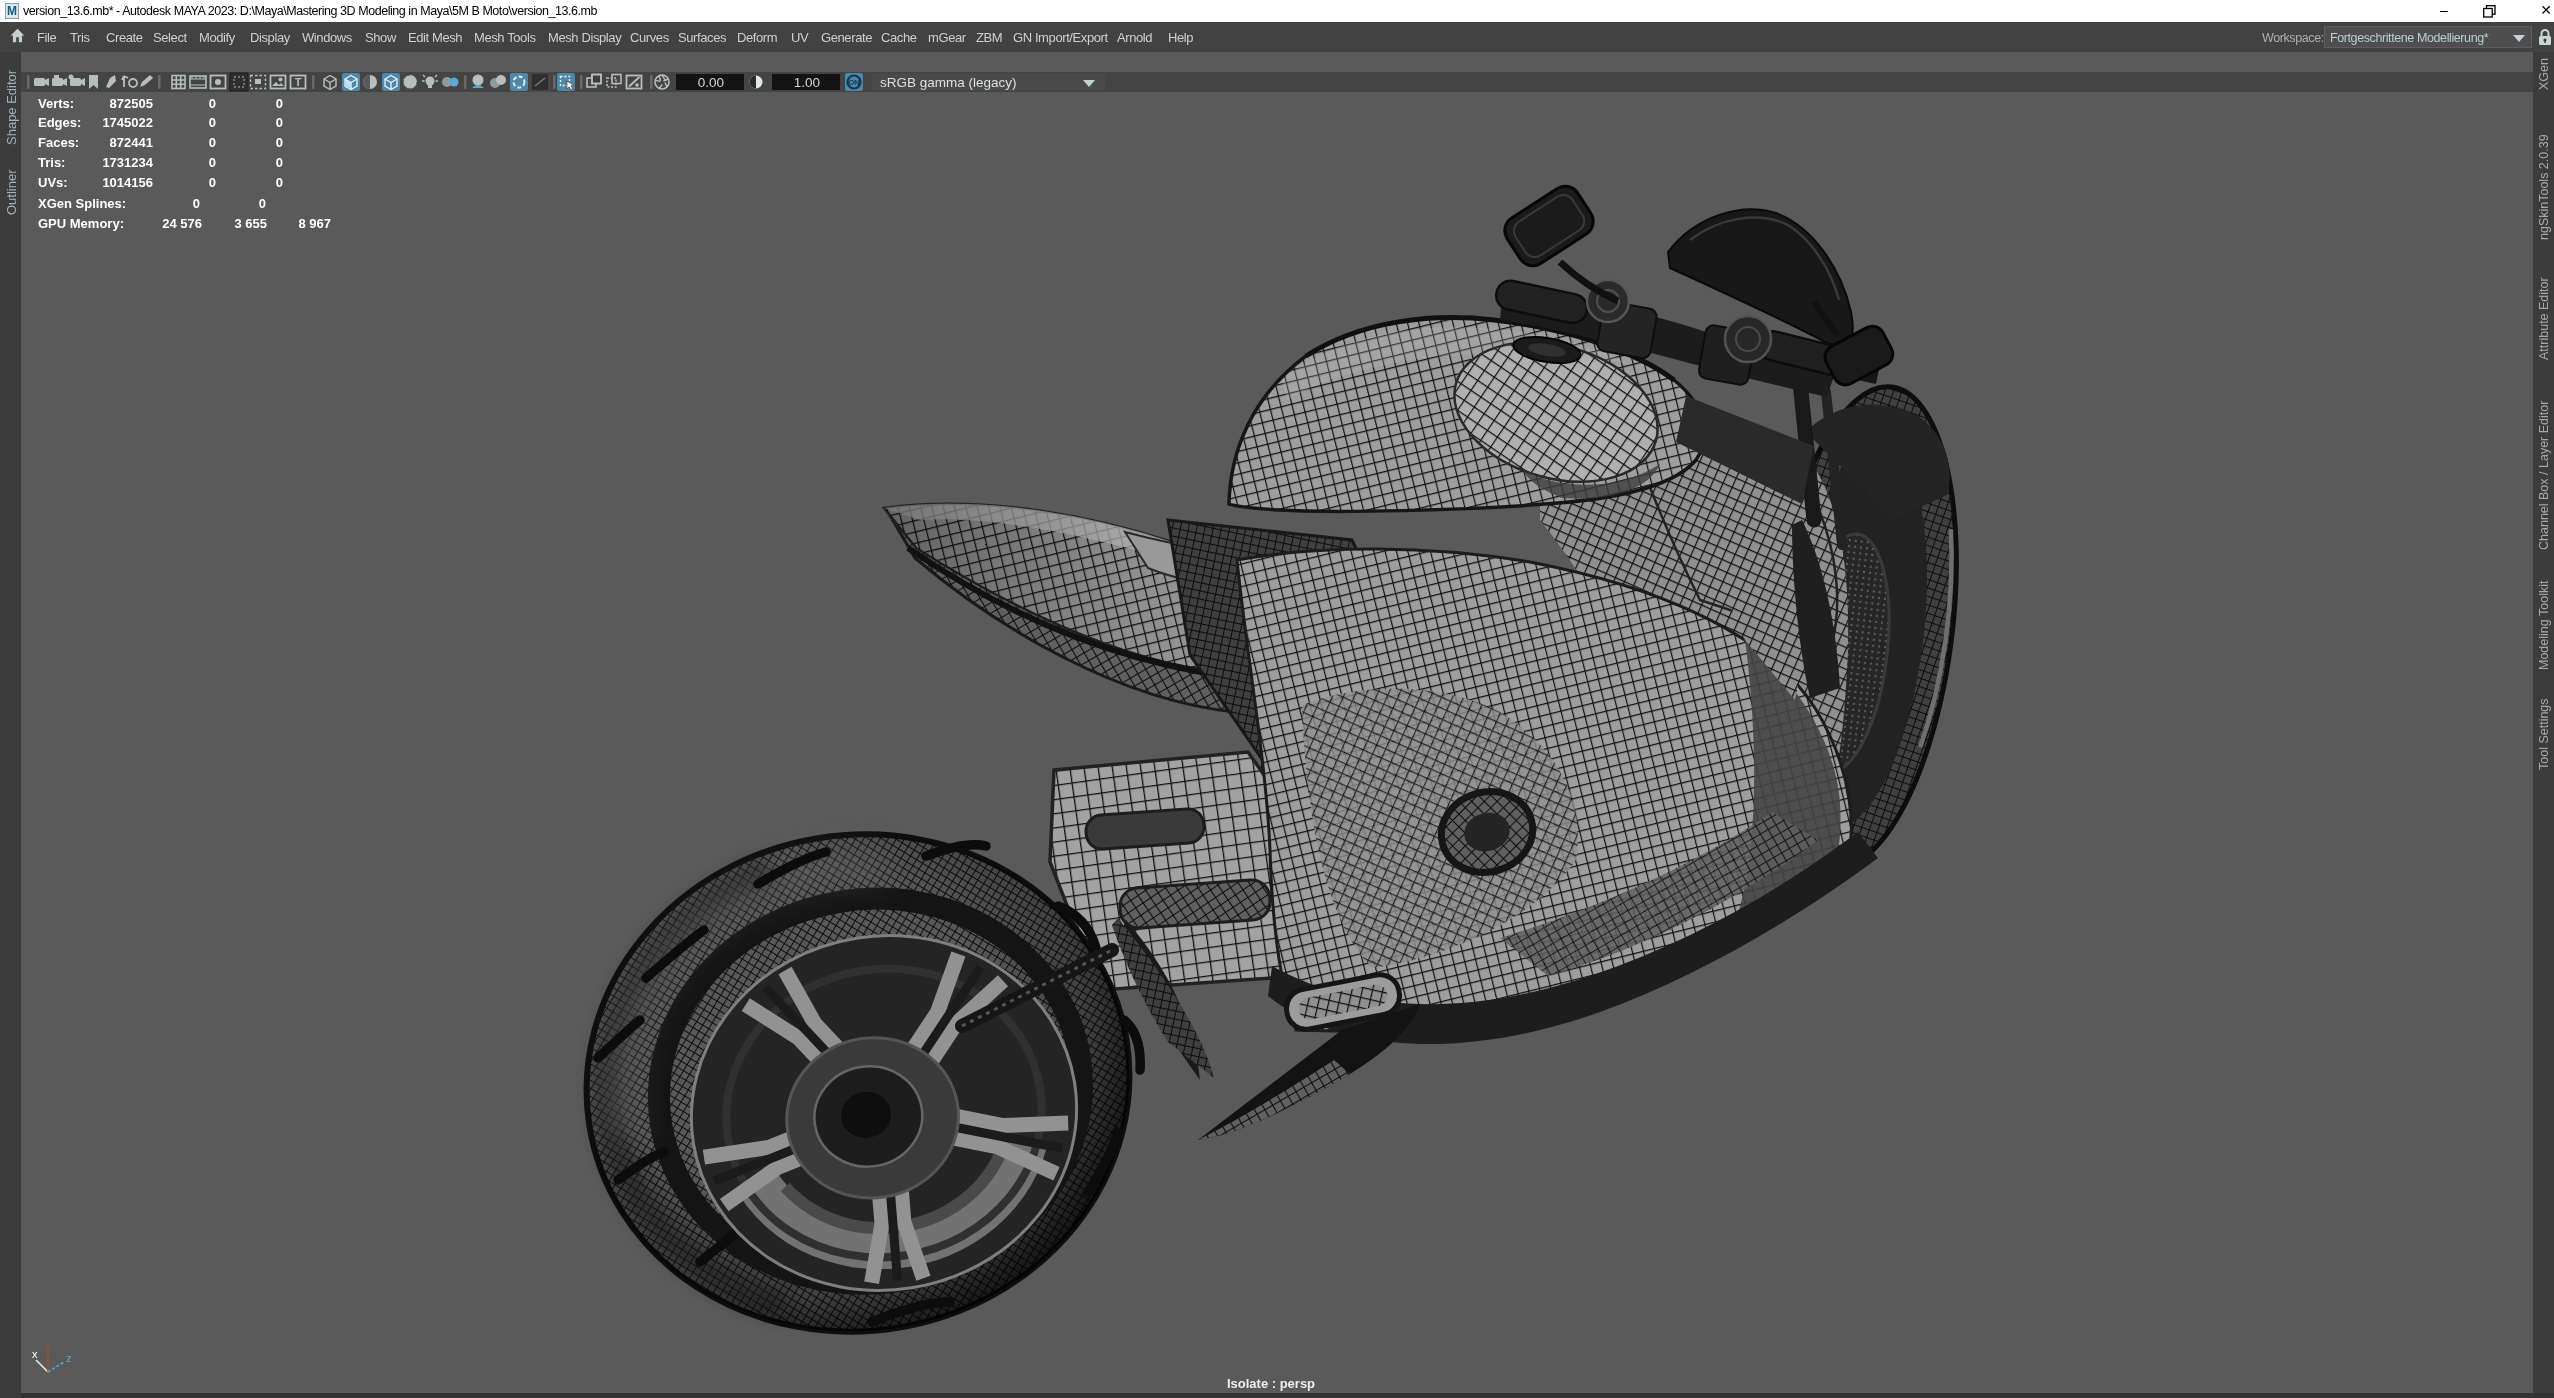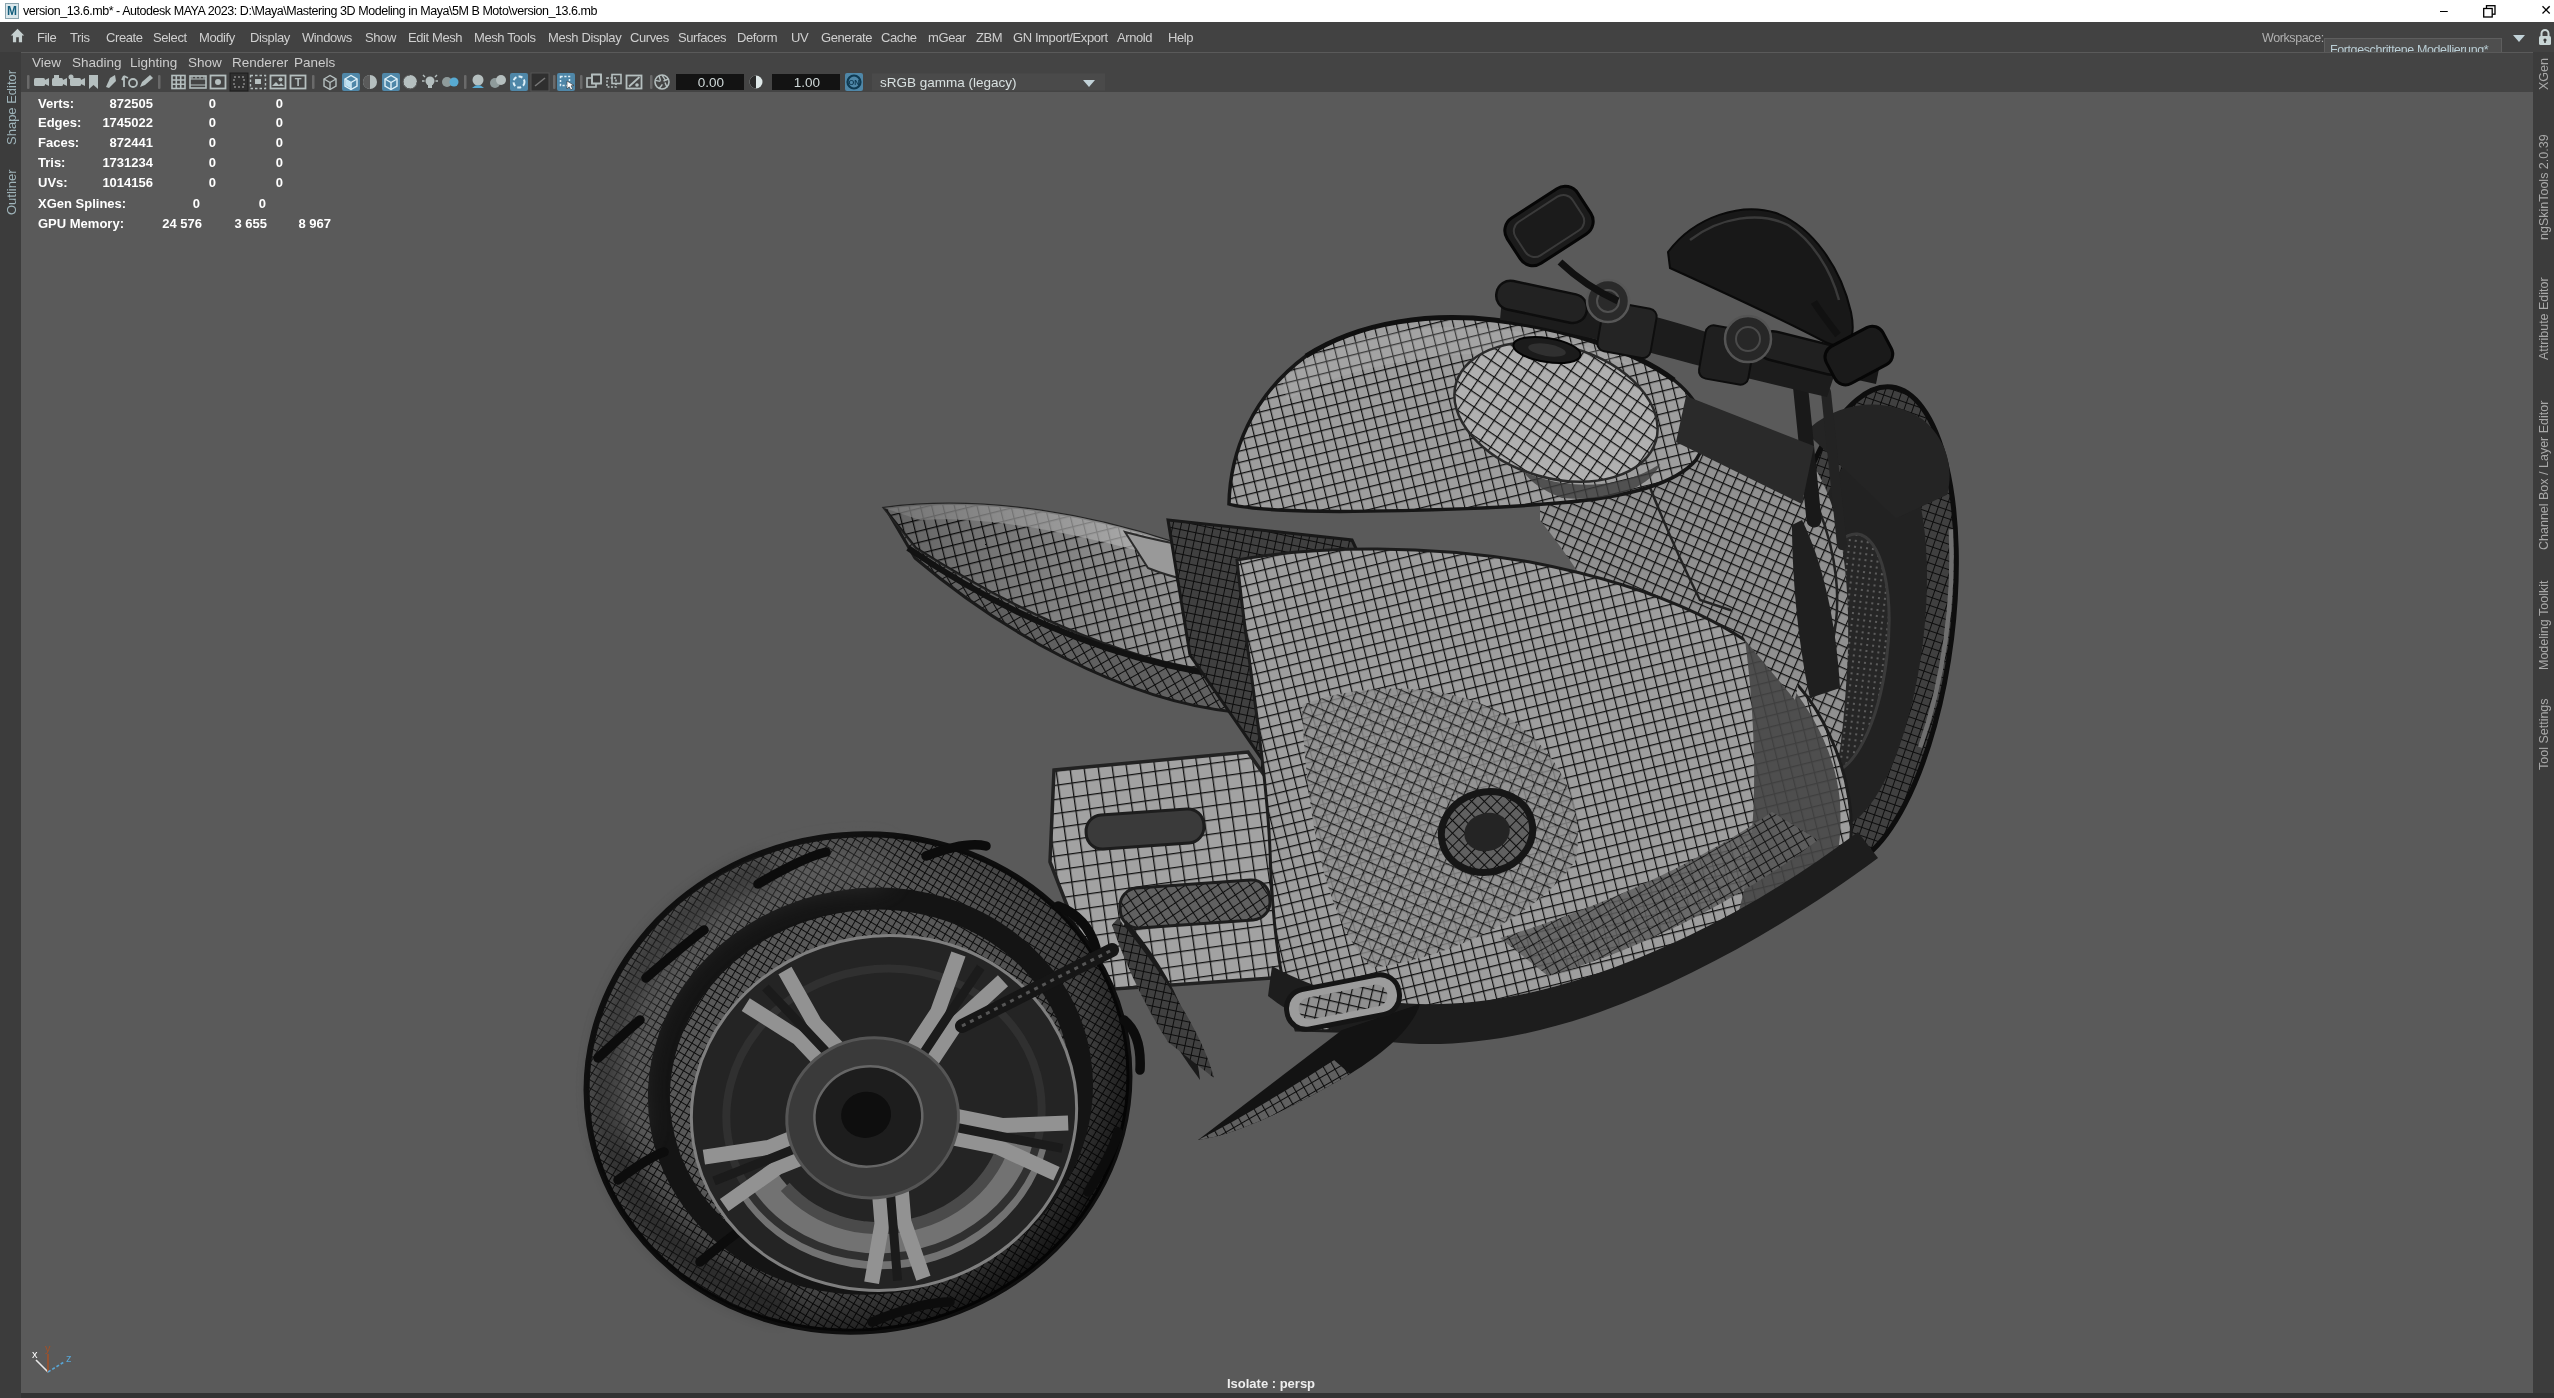--- a/index.html
+++ b/index.html
@@ -229,36 +229,28 @@
 <div class="mi" style="left:737px;">Deform</div>
 <div class="mi" style="left:791px;">UV</div>
 <div class="mi" style="left:821px;">Generate</div>
 <div class="mi" style="left:881px;">Cache</div>
 <div class="mi" style="left:928px;">mGear</div>
 <div class="mi" style="left:976px;">ZBM</div>
 <div class="mi" style="left:1013px;">GN Import/Export</div>
 <div class="mi" style="left:1117px;">Arnold</div>
 <div class="mi" style="left:1168px;">Help</div>
 <div class="mi" style="left:2262px;top:9px;font-size:12.5px;color:#b0b0b0;">Workspace:</div>
-<div style="position:absolute;left:2324px;top:4px;width:178px;height:22px;background:#4e4e4e;border:1px solid #5e5e5e;color:#b9cdd4;font-size:12.5px;letter-spacing:-0.4px;padding:4px 0 0 5px;white-space:nowrap;overflow:hidden;margin-top:12px;">Fortgeschrittene Modellierung*</div>
+<div style="position:absolute;left:2324px;top:4px;width:208px;height:22px;background:#4e4e4e;border:1px solid #5e5e5e;color:#b9cdd4;font-size:12.5px;letter-spacing:-0.4px;padding:4px 0 0 5px;white-space:nowrap;overflow:hidden;">Fortgeschrittene Modellierung*</div>
 <div style="position:absolute;left:2513px;top:13px;width:0;height:0;border-left:6px solid transparent;border-right:6px solid transparent;border-top:7px solid #c2d2d8;"></div>
 <div style="position:absolute;left:2537px;top:6px;"><svg width="16" height="18" viewBox="0 0 16 18">
           <rect x="2" y="8" width="12" height="9" rx="1.5" fill="#c9d6d6"></rect>
           <path d="M4.5 8 V5.5 A3.5 3.5 0 0 1 11.5 5.5 V8" fill="none" stroke="#c9d6d6" stroke-width="2"></path>
           <circle cx="8" cy="12" r="1.6" fill="#3a3a3a"></circle>
           <rect x="7.3" y="12" width="1.4" height="3" fill="#3a3a3a"></rect>
         </svg></div>
-    </div>
-  <div id="panelbar">
-      <div class="pi" style="left:11px;">View</div>
-<div class="pi" style="left:51px;">Shading</div>
-<div class="pi" style="left:109px;">Lighting</div>
-<div class="pi" style="left:167px;">Show</div>
-<div class="pi" style="left:211px;">Renderer</div>
-<div class="pi" style="left:273px;">Panels</div>
     </div>
   <div id="toolbar">
       <svg width="2533" height="20" viewBox="0 0 2533 20" style="position:absolute;left:0;top:0;">
         <rect x="6" y="3" width="2.5" height="14" rx="1" fill="#6a6a6a"></rect>
         <rect x="13" y="6" width="11" height="8" rx="1.5" fill="#b5bfbf"></rect>
         <path d="M24 8 l4 -2 v8 l-4 -2 z" fill="#b5bfbf"></path>
         <rect x="31" y="6" width="11" height="8" rx="1.5" fill="#b5bfbf"></rect>
         <path d="M42 8 l4 -2 v8 l-4 -2 z" fill="#b5bfbf"></path>
         <rect x="33" y="3" width="5" height="4" fill="#b5bfbf"></rect>
         <rect x="49" y="6" width="11" height="8" rx="1.5" fill="#b5bfbf"></rect>

